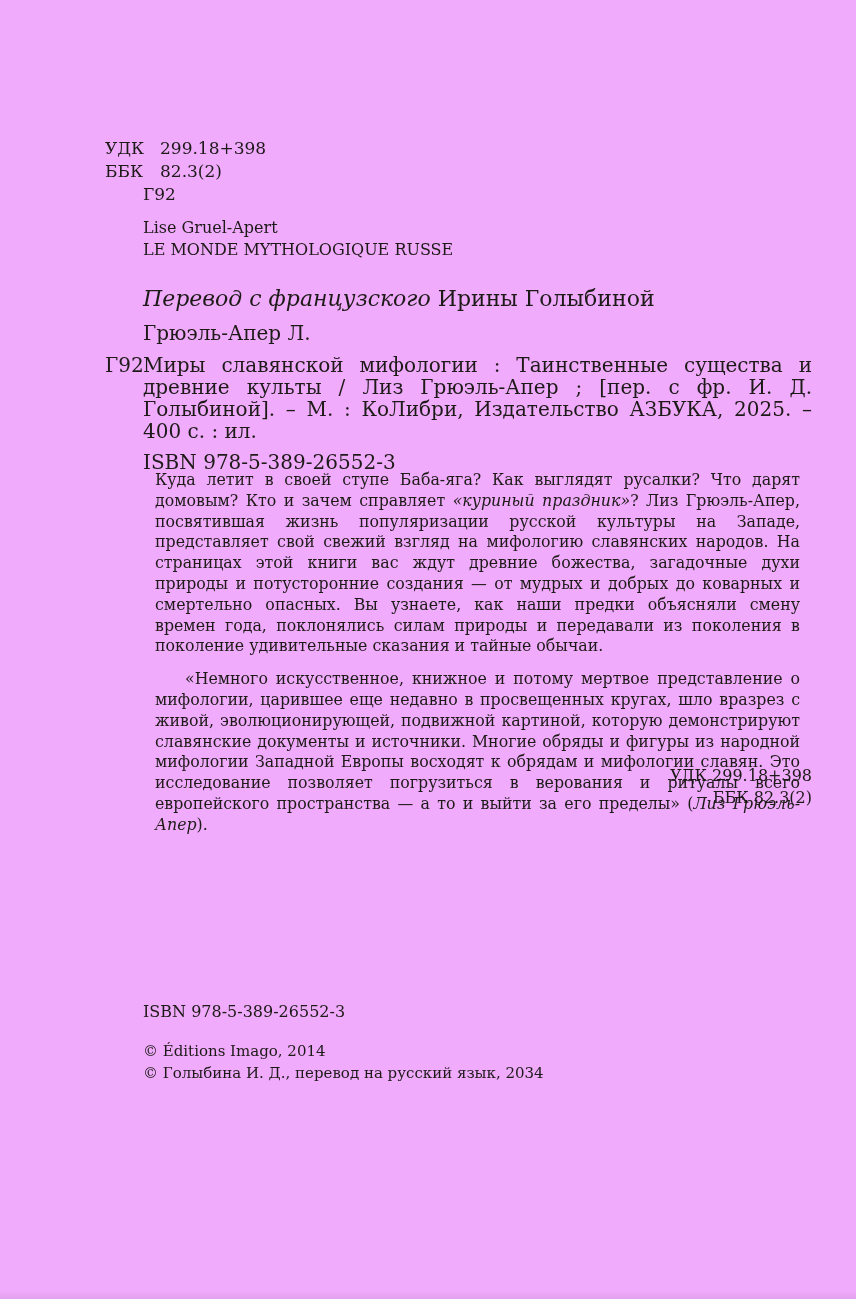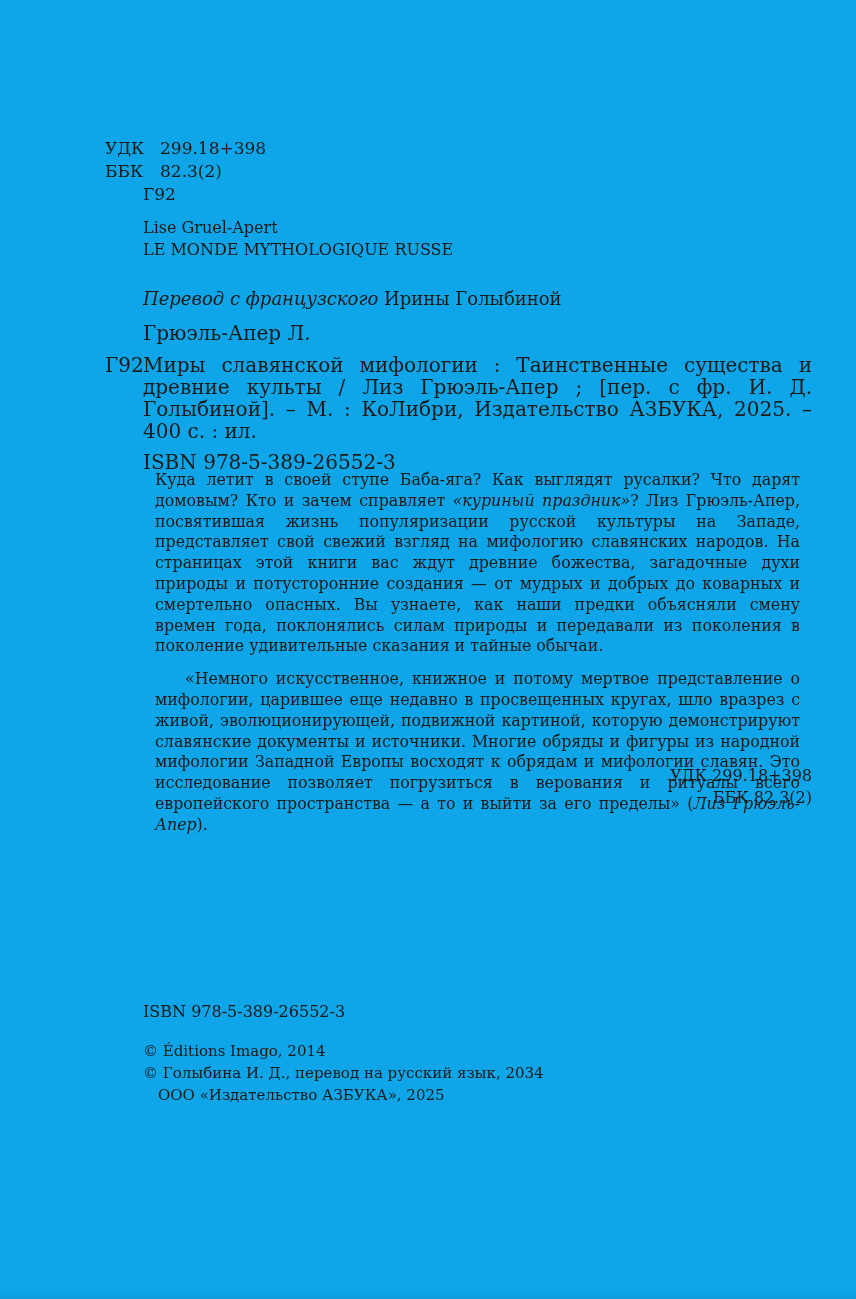--- a/index.html
+++ b/index.html
@@ -5,21 +5,21 @@
   html, body {
     margin: 0;
     padding: 0;
     background: #e9e7e4;
   }
   .page {
     position: relative;
     width: 856px;
     height: 1299px;
     margin: 0 auto;
-    background: #0ea5e9;
+    background: #f0abfc;
     color: #1d1a17;
     font-family: "DejaVu Serif", "Liberation Serif", serif;
     overflow: hidden;
   }
   .page::after {
     content: "";
     position: absolute;
     left: 0; right: 0; bottom: 0;
     height: 8px;
     background: linear-gradient(to bottom, rgba(0,0,0,0), rgba(0,0,0,0.06));
@@ -45,21 +45,21 @@
     left: 143px;
     font-size: 16px;
     line-height: 22px;
   }
 
   
   .translation {
     position: absolute;
     top: 288px;
     left: 143px;
-    font-size: 18px;
+    font-size: 22px;
     line-height: 22px;
   }
   .it { font-style: italic; }
 
   
   .bib {
     position: absolute;
     top: 322px;
     left: 105px;
     width: 707px;
@@ -151,16 +151,15 @@
   <div class="codes-bottom">
     <div>УДК 299.18+398</div>
     <div>ББК 82.3(2)</div>
   </div>
 
   <div class="isbn-bottom">ISBN 978-5-389-26552-3</div>
 
   <div class="copyright">
     <div>© Éditions Imago, 2014</div>
     <div>© Голыбина И. Д., перевод на русский язык, 2034</div>
-    <div class="indent">ООО «Издательство АЗБУКА», 2025</div>
   </div>
 
 </div>
 
 </body></html>

